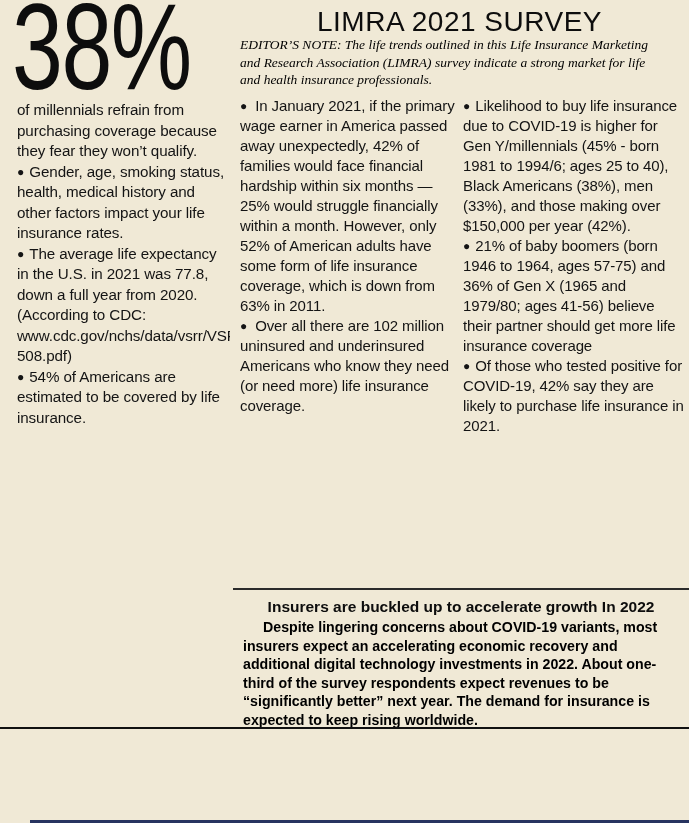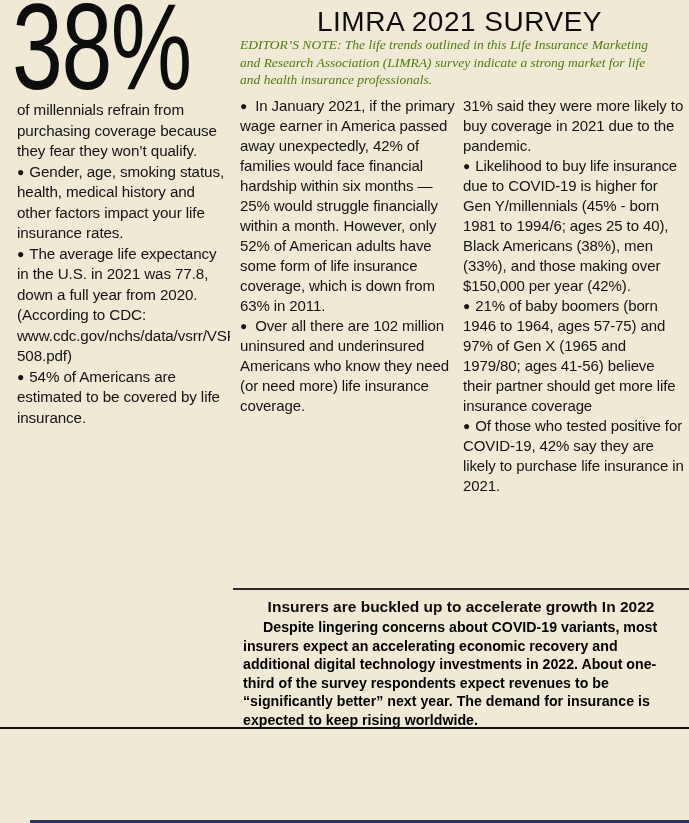--- a/index.html
+++ b/index.html
@@ -25,21 +25,21 @@
   }
   
   .title{
     position:absolute;left:230px;top:6px;width:459px;
     text-align:center;font-size:28px;font-weight:400;
     letter-spacing:0.5px;color:#0d0d0d;
   }
   .editors-note{
     position:absolute;left:240px;top:36px;width:424px;
     font-family:"Liberation Serif","DejaVu Serif",serif;
-    font-style:italic;font-size:13.5px;line-height:17.5px;color:#4d7c0f;
+    font-style:italic;font-size:13.5px;line-height:17.5px;color:#000000;
   }
   
   .col{position:absolute;overflow:hidden;font-size:15px;line-height:20px;letter-spacing:-0.1px;color:#141414;}
   .col p{margin:0;}
   #col-left{left:17px;top:100px;width:213px;height:610px;font-size:15.2px;line-height:20.5px;}
   #col-middle{left:240px;top:96px;width:221px;height:488px;}
   #col-right{left:463px;top:96px;width:222px;height:470px;}
   .bullet{display:inline-block;margin-right:5px;font-size:0.8em;vertical-align:1px;}
   #col-middle .bullet{margin-right:8px;}
   
@@ -73,23 +73,22 @@
     <p><span class="bullet">●</span><span>The average life expectancy in the U.S. in 2021 was 77.8, down a full year from 2020. (According to CDC: www.cdc.gov/nchs/data/vsrr/VSRR10-508.pdf)</span></p>
     <p><span class="bullet">●</span><span>54% of Americans are estimated to be covered by life insurance.</span></p>
   </div>
 
   <div class="col" id="col-middle">
     <p><span class="bullet">●</span><span>In January 2021, if the primary wage earner in America passed away unexpectedly, 42% of families would face financial hardship within six months — 25% would struggle financially within a month. However, only 52% of American adults have some form of life insurance coverage, which is down from 63% in 2011.</span></p>
     <p><span class="bullet">●</span><span>Over all there are 102 million uninsured and underinsured Americans who know they need (or need more) life insurance coverage.</span></p>
   </div>
 
   <div class="col" id="col-right">
-    <p>31% said they were more likely to buy coverage in 2021 due to the pandemic.</p>
     <p><span class="bullet">●</span><span>Likelihood to buy life insurance due to COVID-19 is higher for Gen Y/millennials (45% - born 1981 to 1994/6; ages 25 to 40), Black Americans (38%), men (33%), and those making over $150,000 per year (42%).</span></p>
-    <p><span class="bullet">●</span><span>21% of baby boomers (born 1946 to 1964, ages 57-75) and 97% of Gen X (1965 and 1979/80; ages 41-56) believe their partner should get more life insurance coverage</span></p>
+    <p><span class="bullet">●</span><span>21% of baby boomers (born 1946 to 1964, ages 57-75) and 36% of Gen X (1965 and 1979/80; ages 41-56) believe their partner should get more life insurance coverage</span></p>
     <p><span class="bullet">●</span><span>Of those who tested positive for COVID-19, 42% say they are likely to purchase life insurance in 2021.</span></p>
   </div>
 
   <div class="growth-rule"></div>
   <div class="growth-heading">Insurers are buckled up to accelerate growth In 2022</div>
   <div class="growth-body">Despite lingering concerns about COVID-19 variants, most insurers expect an accelerating economic recovery and additional digital technology investments in 2022. About one-third of the survey respondents expect revenues to be “significantly better” next year. The demand for insurance is expected to keep rising worldwide.</div>
 
   <div class="full-rule"></div>
 
   <div class="dyk-row">

